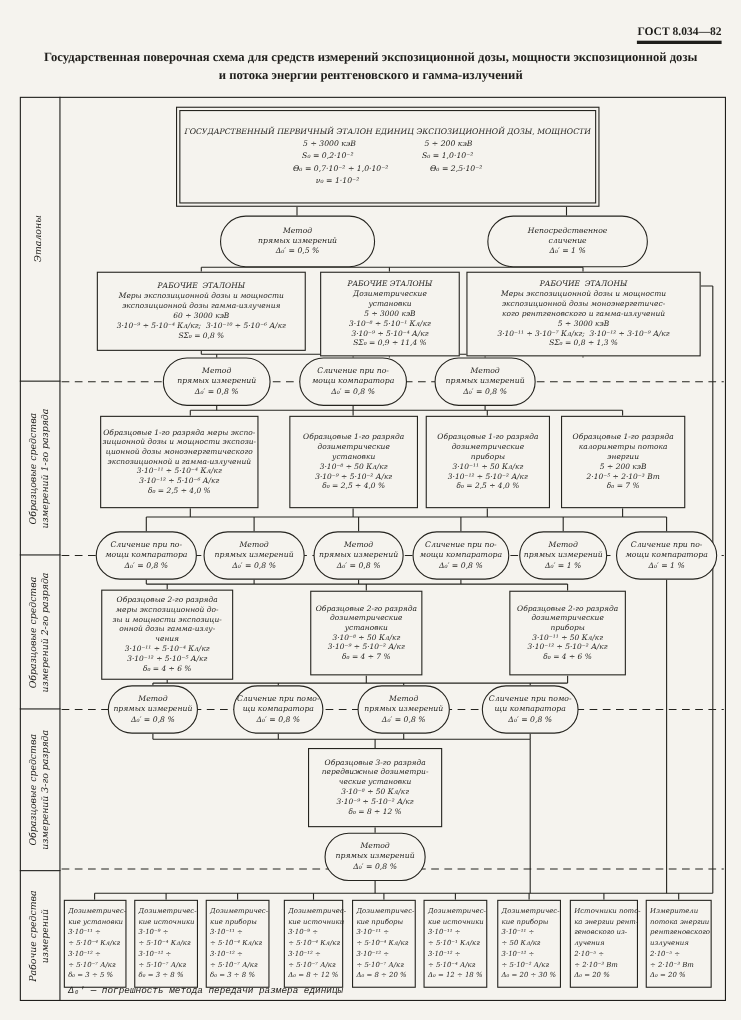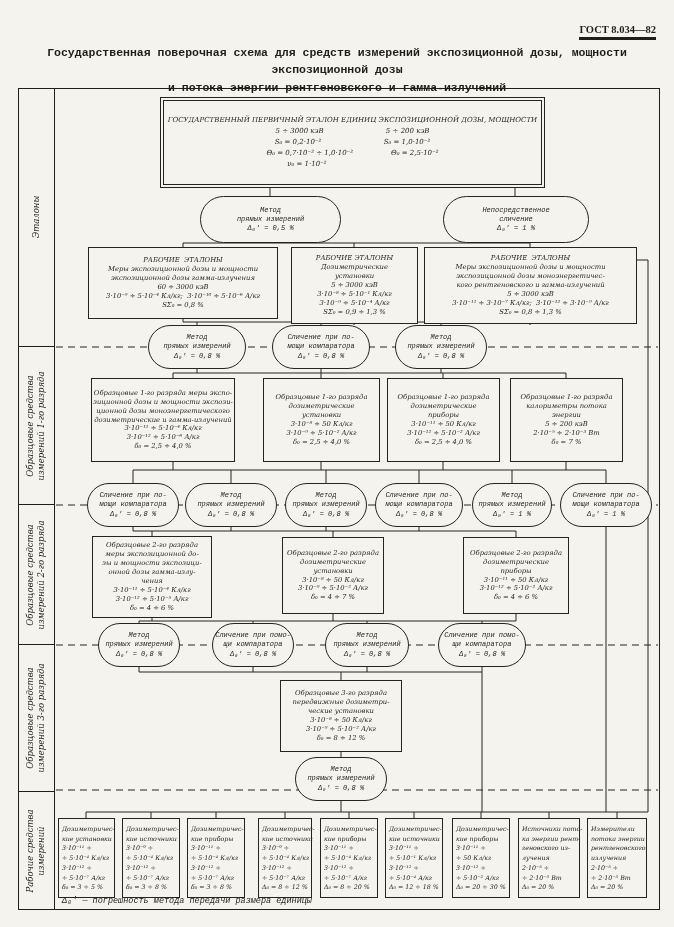--- a/index.html
+++ b/index.html
@@ -8,21 +8,21 @@
     background:#f5f3ee;color:#1f1e1b;
     font-family:"DejaVu Serif", serif;
   }
   .gost{
     position:absolute;top:24px;right:18px;
     font-family:"Liberation Serif", serif;font-weight:bold;font-size:10.5px;
     border-bottom:3px solid #1f1e1b;padding-bottom:2px;
   }
   .title{
     position:absolute;top:44px;left:17px;width:640px;text-align:center;
-    font-family:Liberation Mono, monospace;font-weight:bold;font-size:11.5px;
+    font-family:Liberation Serif, serif;font-weight:bold;font-size:11.5px;
     line-height:1.5;white-space:pre-line;
   }
   #frame{
     position:absolute;left:18px;top:88px;width:642px;height:822px;
     border:1.5px solid #1f1e1b;box-sizing:border-box;z-index:0;
   }
   #wires{position:absolute;left:0;top:0;z-index:1;}
   #wires line{stroke:#25241f;stroke-width:1;}
   #wires line.dash{stroke-dasharray:7 5;}
   .vcell{
@@ -36,21 +36,21 @@
     font-style:italic;font-size:8.5px;line-height:1.25;text-align:center;
     white-space:pre-line;
   }
   #nodes .node{
     position:absolute;box-sizing:border-box;z-index:3;
     background:#f5f3ee;border:1px solid #25241f;
     display:flex;flex-direction:column;justify-content:center;align-items:center;
     text-align:center;font-style:italic;font-size:6.8px;line-height:1.32;
     padding:1px 2px;
   }
-  #nodes .node.oval{border-radius:999px;font-size:7px;font-family:Liberation Mono, monospace;}
+  #nodes .node.oval{border-radius:999px;font-size:7px;}
   #nodes .node.box2{font-size:7px;line-height:1.55;}
   #nodes .node.box2::before{
     content:"";position:absolute;inset:2px;border:1px solid #25241f;pointer-events:none;
   }
   #nodes .node.left{align-items:flex-start;text-align:left;padding-left:3px;font-size:6.3px;line-height:1.55;}
   .ln{white-space:pre;}
   .footnote{
     position:absolute;left:62px;top:896px;z-index:3;
     font-style:italic;font-size:8.5px;font-family:Liberation Mono, monospace;
   }
@@ -187,21 +187,21 @@
       <div class="ln">3·10⁻⁹ ÷ 5·10⁻⁴ Кл/кг;  3·10⁻¹⁰ ÷ 5·10⁻⁶ А/кг</div>
       <div class="ln">SΣ₀ = 0,8 %</div>
     </div>
     <div class="node " style="left: 291px; top: 247px; width: 127px; height: 77px;">
       <div class="ln">РАБОЧИЕ ЭТАЛОНЫ</div>
       <div class="ln">Дозиметрические</div>
       <div class="ln">установки</div>
       <div class="ln">5 ÷ 3000 кэВ</div>
       <div class="ln">3·10⁻⁸ ÷ 5·10⁻¹ Кл/кг</div>
       <div class="ln">3·10⁻⁹ ÷ 5·10⁻⁴ А/кг</div>
-      <div class="ln">SΣ₀ = 0,9 ÷ 1,3 %</div>
+      <div class="ln">SΣ₀ = 0,9 ÷ 11,4 %</div>
     </div>
     <div class="node " style="left: 424px; top: 247px; width: 213px; height: 77px;">
       <div class="ln">РАБОЧИЕ  ЭТАЛОНЫ</div>
       <div class="ln">Меры экспозиционной дозы и мощности</div>
       <div class="ln">экспозиционной дозы моноэнергетичес-</div>
       <div class="ln">кого рентгеновского и гамма-излучений</div>
       <div class="ln">5 ÷ 3000 кэВ</div>
       <div class="ln">3·10⁻¹¹ ÷ 3·10⁻⁷ Кл/кг;  3·10⁻¹² ÷ 3·10⁻⁹ А/кг</div>
       <div class="ln">SΣ₀ = 0,8 ÷ 1,3 %</div>
     </div>
@@ -217,21 +217,21 @@
     </div>
     <div class="node oval" style="left: 395px; top: 325px; width: 92px; height: 44px;">
       <div class="ln">Метод</div>
       <div class="ln">прямых измерений</div>
       <div class="ln">Δ₀′ = 0,8 %</div>
     </div>
     <div class="node " style="left: 91px; top: 378px; width: 144px; height: 84px;">
       <div class="ln">Образцовые 1-го разряда меры экспо-</div>
       <div class="ln">зиционной дозы и мощности экспози-</div>
       <div class="ln">ционной дозы моноэнергетического</div>
-      <div class="ln">дозиметрические и гамма-излучений</div>
+      <div class="ln">экспозиционной и гамма-излучений</div>
       <div class="ln">3·10⁻¹¹ ÷ 5·10⁻⁴ Кл/кг</div>
       <div class="ln">3·10⁻¹² ÷ 5·10⁻⁶ А/кг</div>
       <div class="ln">δ₀ = 2,5 ÷ 4,0 %</div>
     </div>
     <div class="node " style="left: 263px; top: 378px; width: 117px; height: 84px;">
       <div class="ln">Образцовые 1-го разряда</div>
       <div class="ln">дозиметрические</div>
       <div class="ln">установки</div>
       <div class="ln">3·10⁻⁸ ÷ 50 Кл/кг</div>
       <div class="ln">3·10⁻⁹ ÷ 5·10⁻² А/кг</div>

